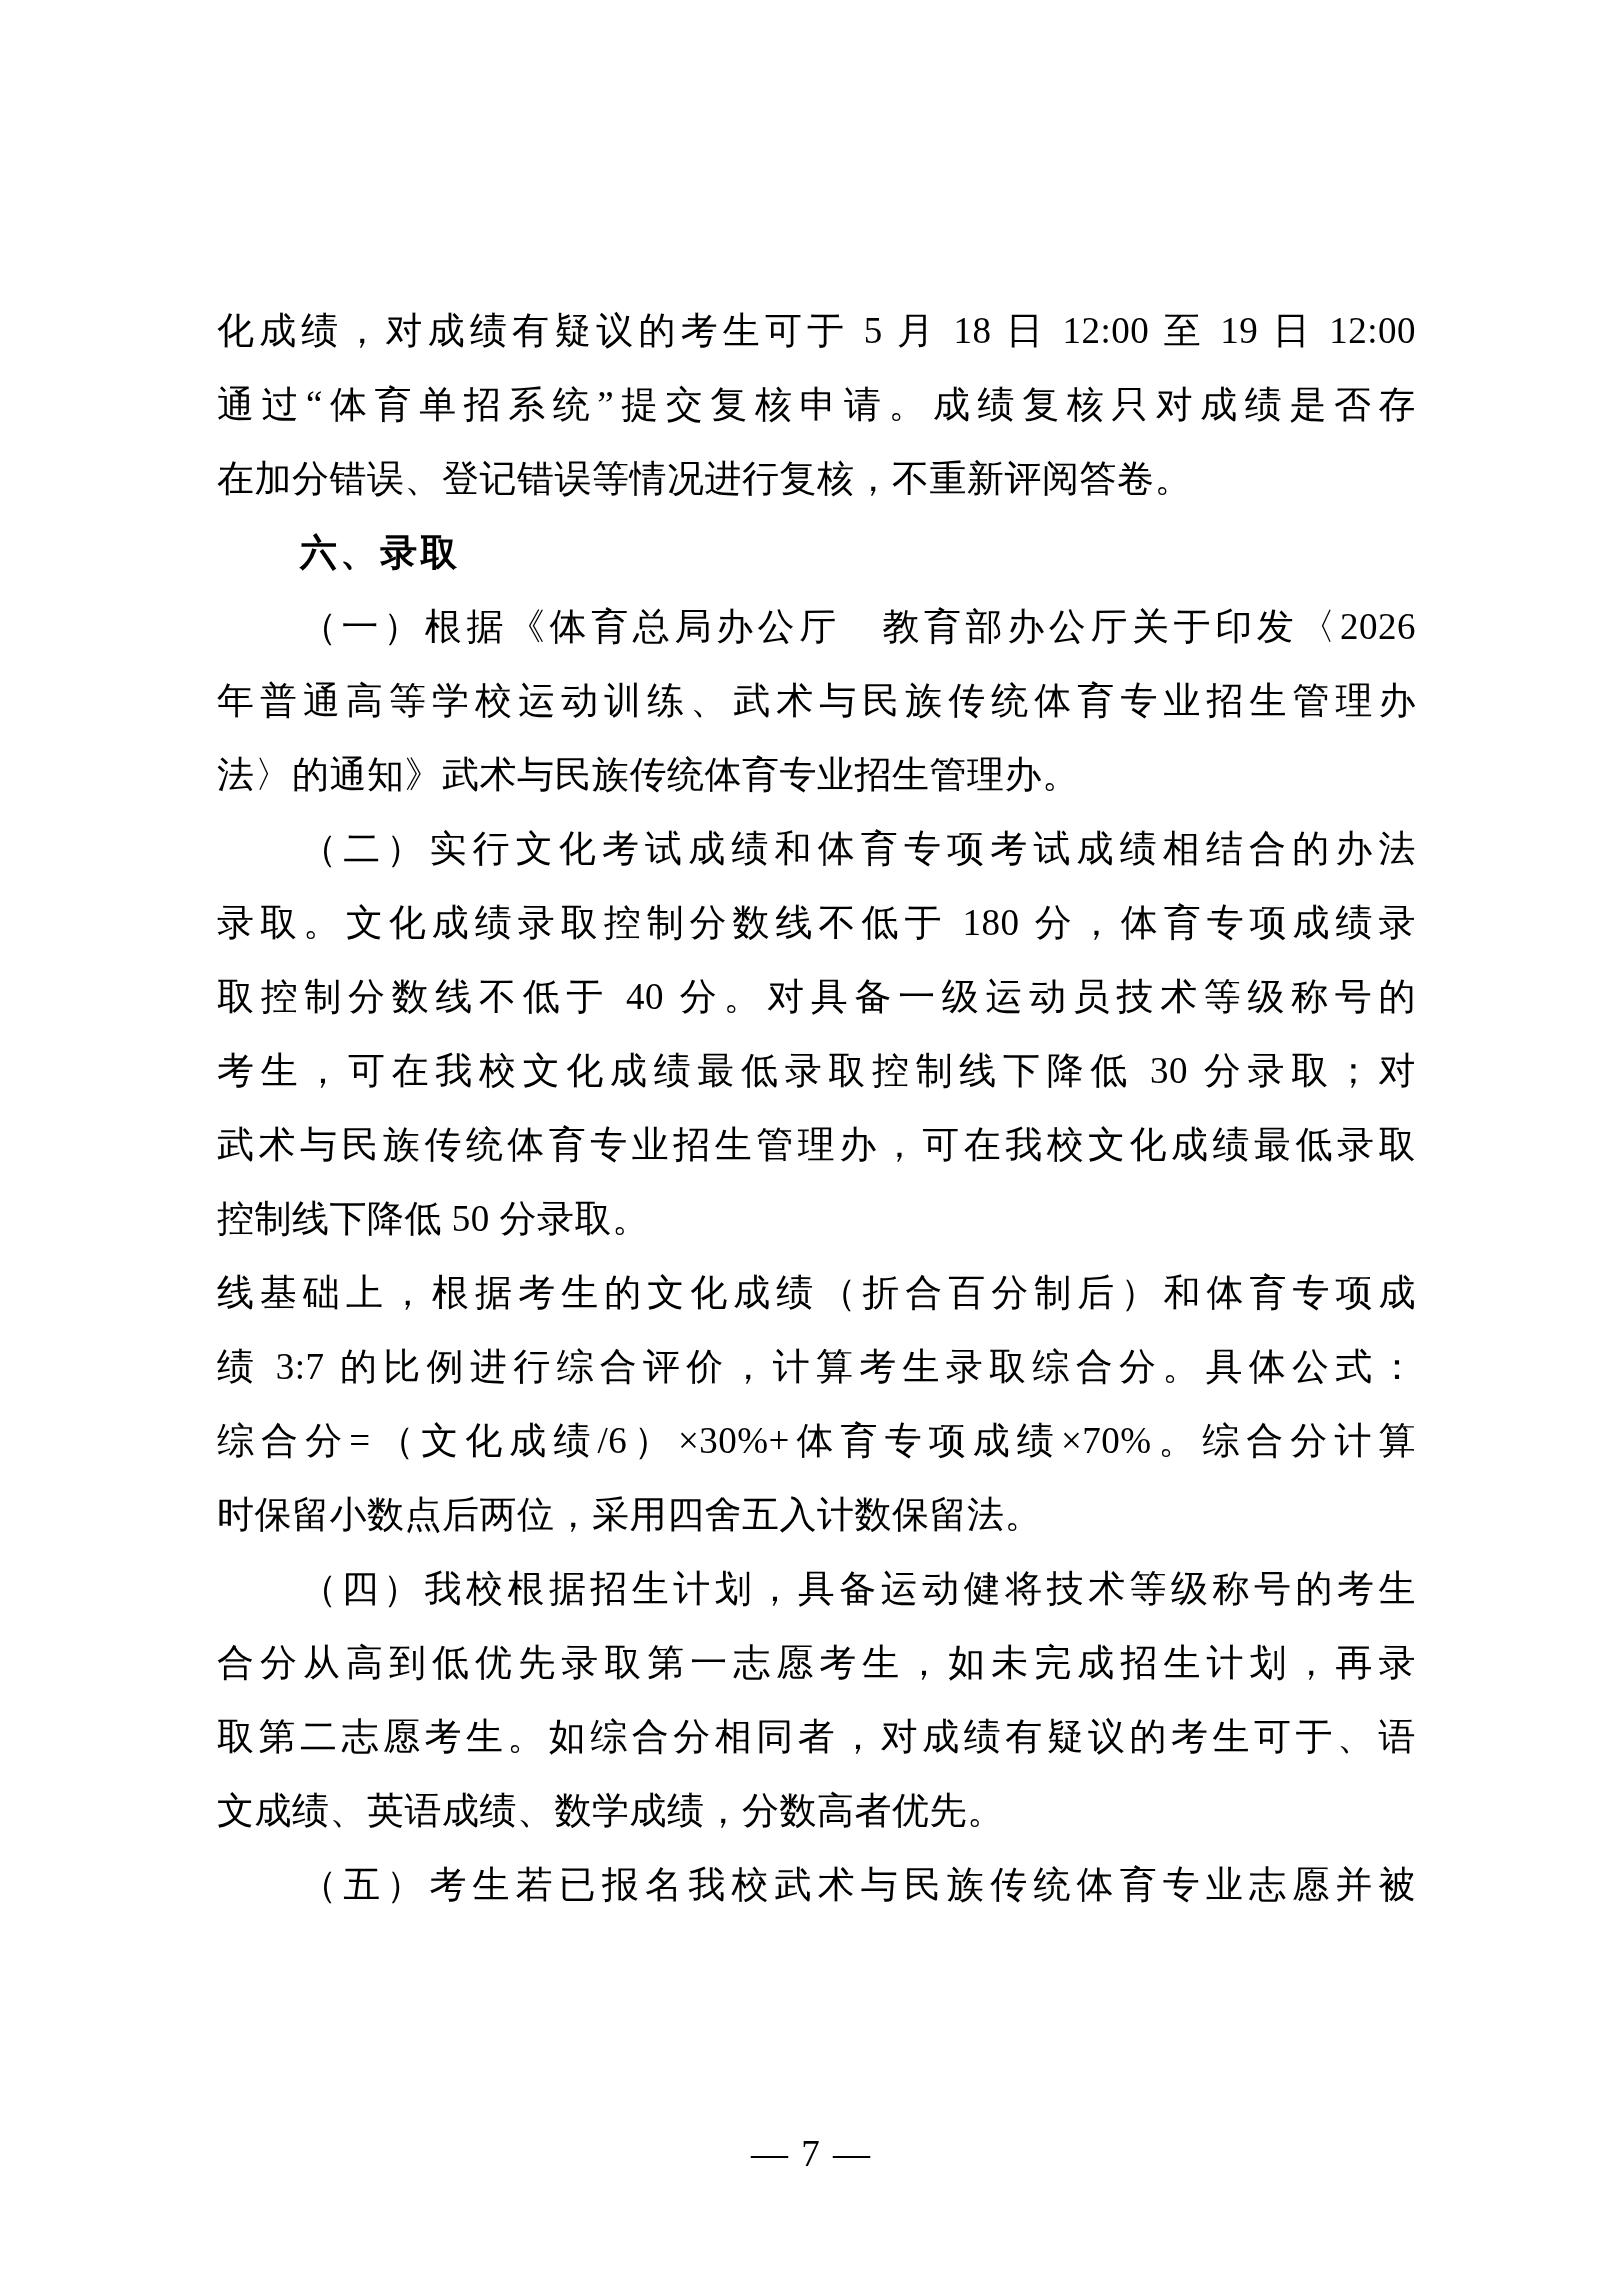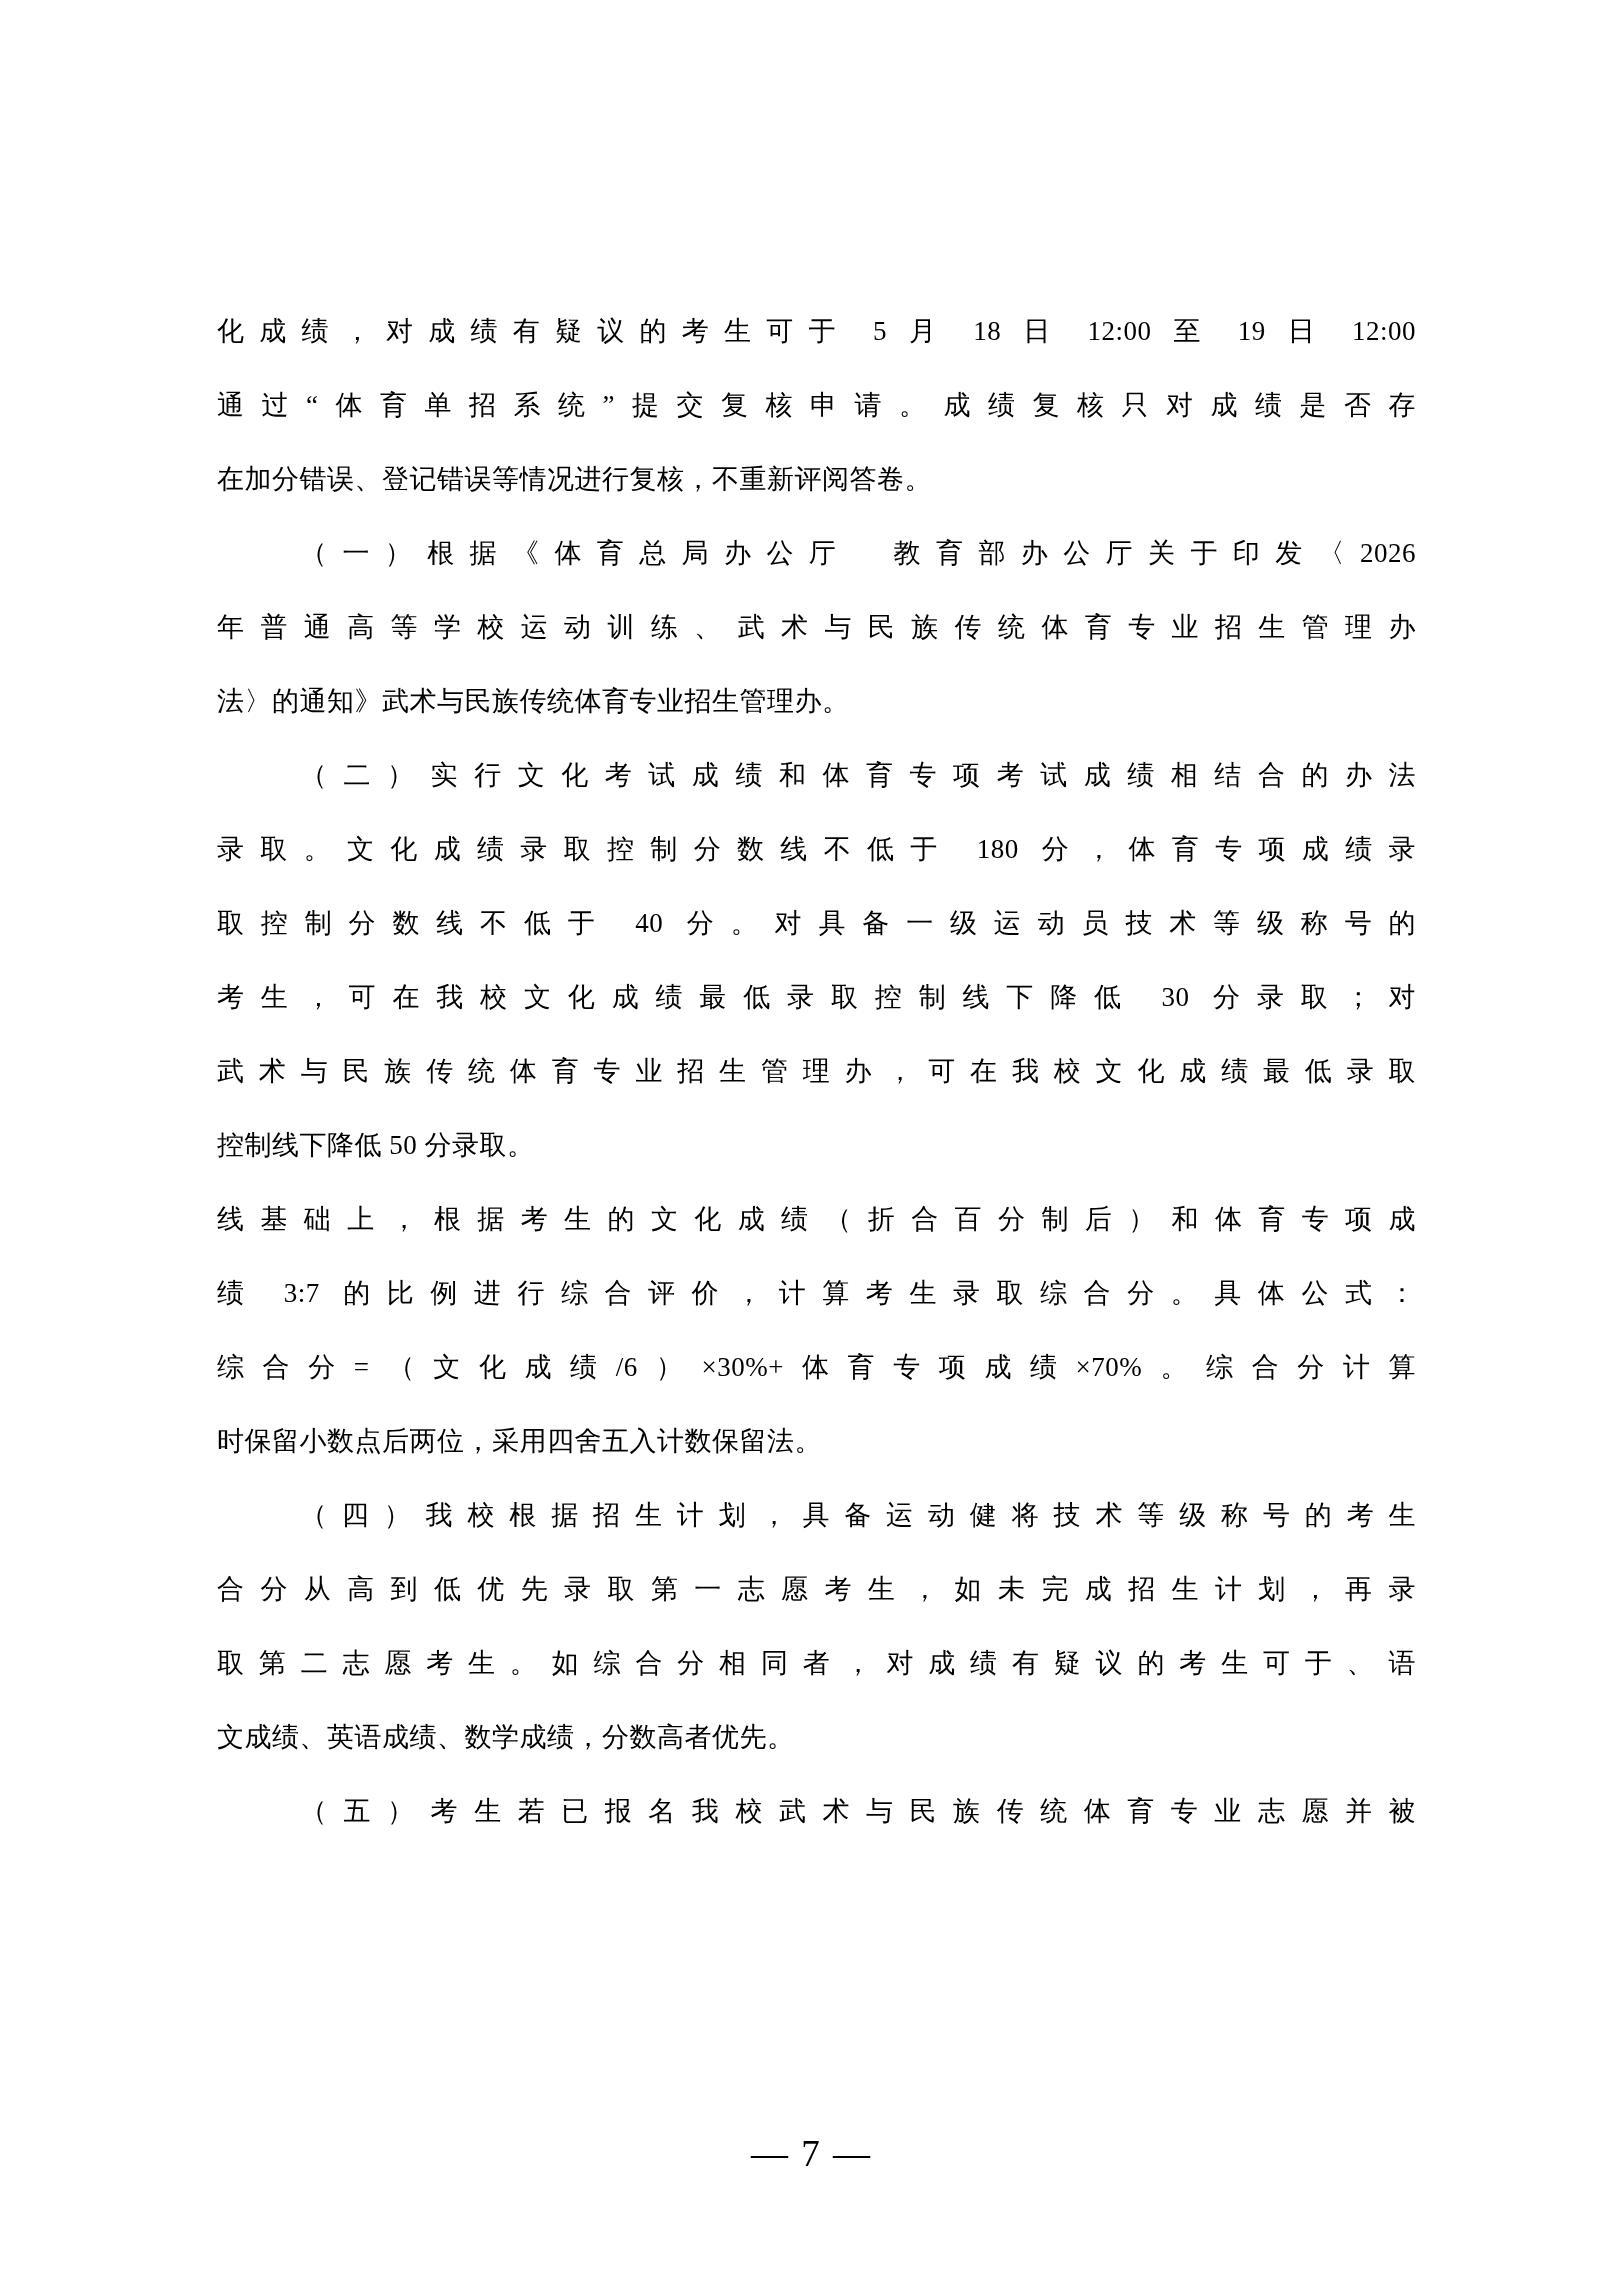--- a/index.html
+++ b/index.html
@@ -16,21 +16,21 @@
     font-family: "Liberation Serif", "DejaVu Serif", serif;
     overflow: hidden;
   }
   .body-text {
     position: absolute;
     left: 217px;
     top: 294px;
     width: 1199px;
   }
   .line {
-    font-size: 27px;
+    font-size: 37px;
     line-height: 74px;
     height: 74px;
     overflow: hidden;
     text-align: left;
     letter-spacing: 0.5px;
   }
   .line.justify {
     text-align: justify;
     text-align-last: justify;
     text-justify: inter-character;
@@ -57,20 +57,21 @@
 </head>
 <body>
 
 <div class="page">
 
   <div class="body-text">
 
   <div class="line justify">化成绩，对成绩有疑议的考生可于 5 月 18 日 12:00 至 19 日 12:00</div>
       <div class="line justify">通过“体育单招系统”提交复核申请。成绩复核只对成绩是否存</div>
       <div class="line">在加分错误、登记错误等情况进行复核，不重新评阅答卷。</div>
+      <div class="line indent bold">六、录取</div>
       <div class="line justify indent">（一）根据《体育总局办公厅　教育部办公厅关于印发〈2026</div>
       <div class="line justify">年普通高等学校运动训练、武术与民族传统体育专业招生管理办</div>
       <div class="line">法〉的通知》武术与民族传统体育专业招生管理办。</div>
       <div class="line justify indent">（二）实行文化考试成绩和体育专项考试成绩相结合的办法</div>
       <div class="line justify">录取。文化成绩录取控制分数线不低于 180 分，体育专项成绩录</div>
       <div class="line justify">取控制分数线不低于 40 分。对具备一级运动员技术等级称号的</div>
       <div class="line justify">考生，可在我校文化成绩最低录取控制线下降低 30 分录取；对</div>
       <div class="line justify">武术与民族传统体育专业招生管理办，可在我校文化成绩最低录取</div>
       <div class="line">控制线下降低 50 分录取。</div>
       <div class="line justify">线基础上，根据考生的文化成绩（折合百分制后）和体育专项成</div>

